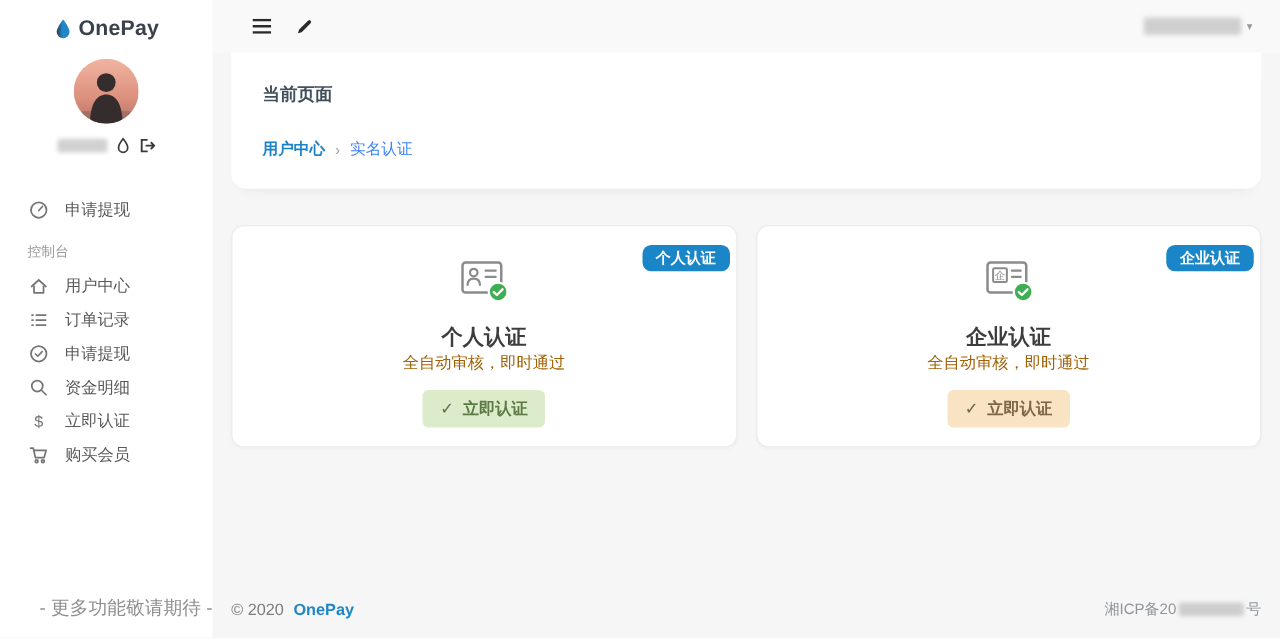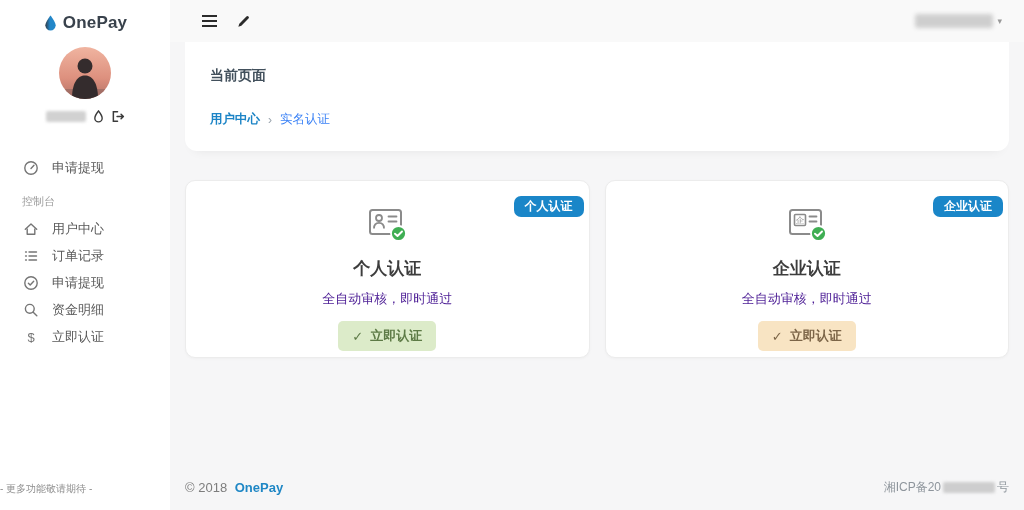--- a/index.html
+++ b/index.html
@@ -29,21 +29,21 @@
   .nav-item {
     display: flex; align-items: center; gap: 13px;
     height: 27px; padding-left: 23px;
     font-size: 13px; color: #595959; cursor: pointer; position: relative;
   }
   .nav-icon { width: 16px; height: 16px; display: inline-flex; align-items: center; justify-content: center; color: #757575; }
   .nav-section { padding: 13px 0 6px 0; font-size: 11px; color: #9b9b9b; margin-left: 22px; }
   .nav-chevron { position: absolute; right: 15px; color: #9b9b9b; font-size: 13px; }
   .sidebar-note {
     position: absolute; bottom: 14px; width: 100%;
-    text-align: left; font-size: 10px; color: #8f8f8f;
+    text-align: right; font-size: 15px; color: #8f8f8f;
   }
 
   
   .topbar {
     position: absolute; left: 170px; top: 0; right: 0; height: 42px;
     background: #f9f9f9; display: flex; align-items: center; padding: 0 22px 0 30px;
   }
   .topbar-icon { width: 18px; height: 18px; display: inline-flex; align-items: center; justify-content: center; cursor: pointer; }
   .topbar-icon + .topbar-icon { margin-left: 16px; }
   .topbar-user { margin-left: auto; display: flex; align-items: center; gap: 4px; cursor: pointer; }
@@ -72,21 +72,21 @@
     text-align: center;
   }
   .corner-badge {
     position: absolute; top: 15px; right: 5px;
     background: #1a86c8; color: #fff;
     font-size: 12px; font-weight: bold;
     padding: 4px 11px; border-radius: 7px; line-height: 1.1;
   }
   .card-icon { margin-top: 26px; display: inline-block; }
   .card-title { margin-top: 10px; font-size: 17px; font-weight: 600; color: #3d3d3d; }
-  .card-sub { margin-top: 10px; font-size: 13px; color: #4c1d95; }
+  .card-sub { margin-top: 0; font-size: 13px; color: #a16207; }
   .card-btn {
     display: inline-flex; align-items: center; gap: 7px;
     margin-top: 13px; padding: 6px 14px;
     border: none; border-radius: 5px; font-size: 13px; font-weight: bold;
     cursor: pointer; font-family: inherit;
   }
   .btn-green { background: #dcebc9; color: #5d7a46; }
   .btn-tan   { background: #f8e4c3; color: #7c6548; }
   .btn-check { font-size: 13px; }
 
@@ -210,20 +210,30 @@
     <div class="nav-item">
       <span class="nav-icon">
         <svg width="16" height="16" viewBox="0 0 16 16">
             <text x="8" y="12.5" text-anchor="middle" font-size="13" fill="#757575" font-family="Liberation Sans, sans-serif">$</text>
           </svg>
       </span>
       <span class="nav-label">立即认证</span>
     </div>
 
 
+    <div class="nav-item">
+      <span class="nav-icon">
+        <svg width="16" height="16" viewBox="0 0 16 16" stroke="#757575" stroke-width="1.4" fill="none" stroke-linecap="round" stroke-linejoin="round">
+            <path d="M1.5 2.5 h2.1 l1.7 7.6 h7 l1.6-5.8 H4.3"></path>
+            <circle cx="6.3" cy="13" r="1.1"></circle>
+            <circle cx="11.3" cy="13" r="1.1"></circle>
+          </svg>
+      </span>
+      <span class="nav-label">购买会员</span>
+    </div>
 
 
 
   </div>
 
   <div class="sidebar-note">- 更多功能敬请期待 -</div>
 </div>
 
 <div class="topbar">
   <span class="topbar-icon">
@@ -298,21 +308,21 @@
         <span class="btn-check">✓</span>
         <span>立即认证</span>
       </button>
     </div>
   </div>
 
 </div>
 
 <div class="footer">
   <div class="footer-left">
-    <span>© 2018</span>
+    <span>© 2020</span>
     <a class="footer-brand">OnePay</a>
   </div>
   <div class="footer-right">
     <span>湘ICP备20</span>
     <span class="redacted icp-redacted"></span>
     <span>号</span>
   </div>
 </div>
 
 </body></html>

